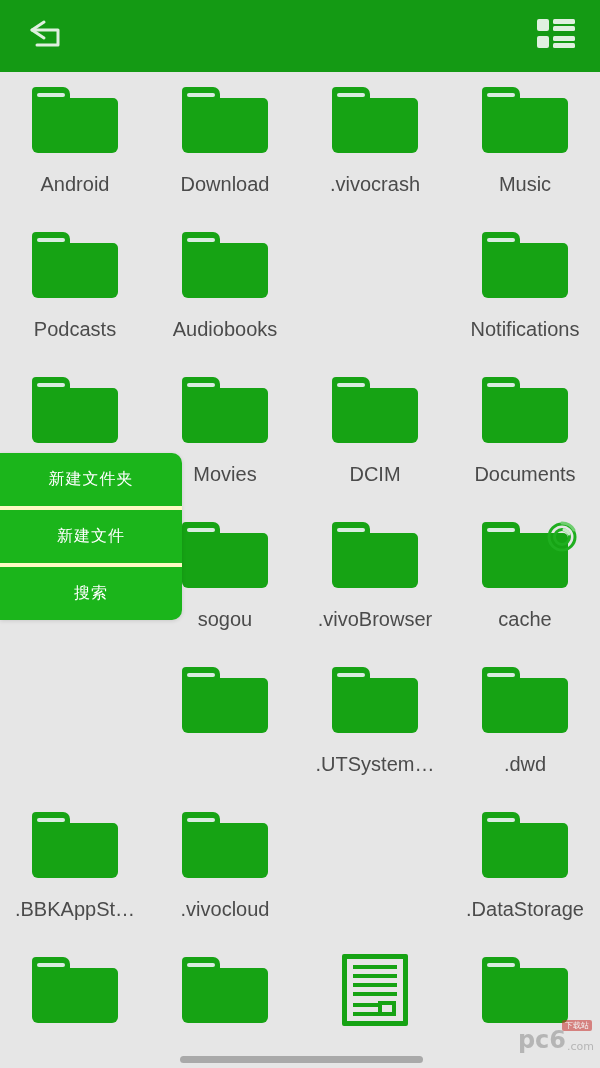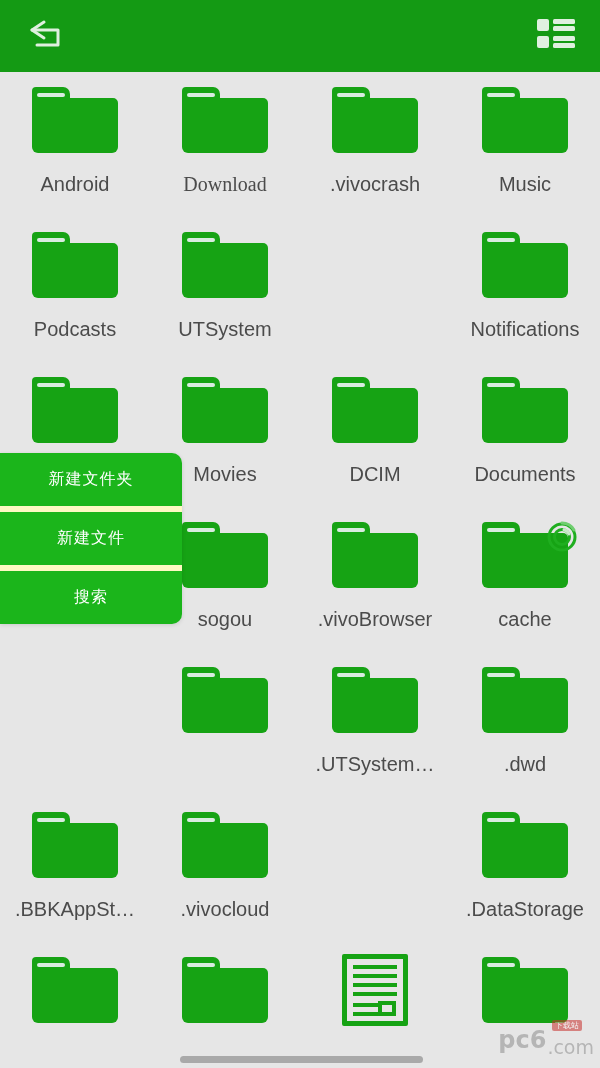--- a/index.html
+++ b/index.html
@@ -184,21 +184,21 @@
   .ctx-item {
     height: 53px;
     display: flex;
     align-items: center;
     justify-content: center;
     color: #ffffff;
     font-size: 16px;
     letter-spacing: 1px;
   }
   .ctx-item + .ctx-item {
-    border-top: 6px solid #fef9c3;
+    border-top: 4px solid #fef9c3;
     text-align: center;
   }
 
   
   .home-indicator {
     position: absolute;
     left: 180px;
     bottom: 5px;
     width: 243px;
     height: 7px;
@@ -218,28 +218,28 @@
   }
   .wm-main {
     font-family: "DejaVu Sans", sans-serif;
     font-weight: bold;
     font-size: 24px;
     color: #8e8e8e;
     line-height: 28px;
   }
   .wm-dom {
     font-family: "DejaVu Sans", sans-serif;
-    font-size: 19px;
+    font-size: 11px;
     color: #8e8e8e;
     margin-left: 1px;
     line-height: 14px;
   }
   .wm-badge {
     position: absolute;
-    right: 12px;
+    right: 2px;
     top: 0px;
     background: #c8302c;
     color: #fff;
     font-size: 8px;
     padding: 1px 3px;
     border-radius: 2px;
     line-height: 9px;
   }
 </style>
 </head>
@@ -273,21 +273,21 @@
   <div class="grid" id="grid">
       <div class="cell" style="left: 0px; top: 8px;">
         <div class="icon-wrap">
           <div class="folder">
             <span class="tab"></span>
             <span class="body"></span>
           </div>
         </div>
         <div class="label">Android</div>
       </div>
-      <div class="cell" style="left: 150px; top: 8px; font-family: Liberation Serif, serif;">
+      <div class="cell" style="left: 150px; top: 8px;">
         <div class="icon-wrap">
           <div class="folder">
             <span class="tab"></span>
             <span class="body"></span>
           </div>
         </div>
         <div class="label">Download</div>
       </div>
       <div class="cell" style="left: 300px; top: 8px;">
         <div class="icon-wrap">
@@ -316,21 +316,21 @@
         </div>
         <div class="label">Podcasts</div>
       </div>
       <div class="cell" style="left: 150px; top: 153px;">
         <div class="icon-wrap">
           <div class="folder">
             <span class="tab"></span>
             <span class="body"></span>
           </div>
         </div>
-        <div class="label">UTSystem</div>
+        <div class="label">Audiobooks</div>
       </div>
       <div class="cell" style="left: 450px; top: 153px;">
         <div class="icon-wrap">
           <div class="folder">
             <span class="tab"></span>
             <span class="body"></span>
           </div>
         </div>
         <div class="label">Notifications</div>
       </div>

